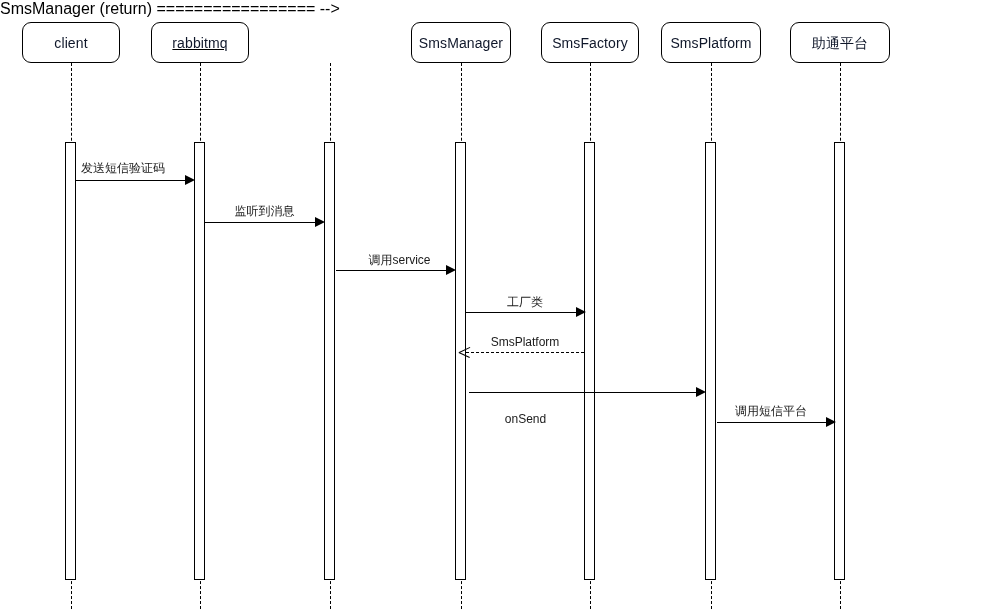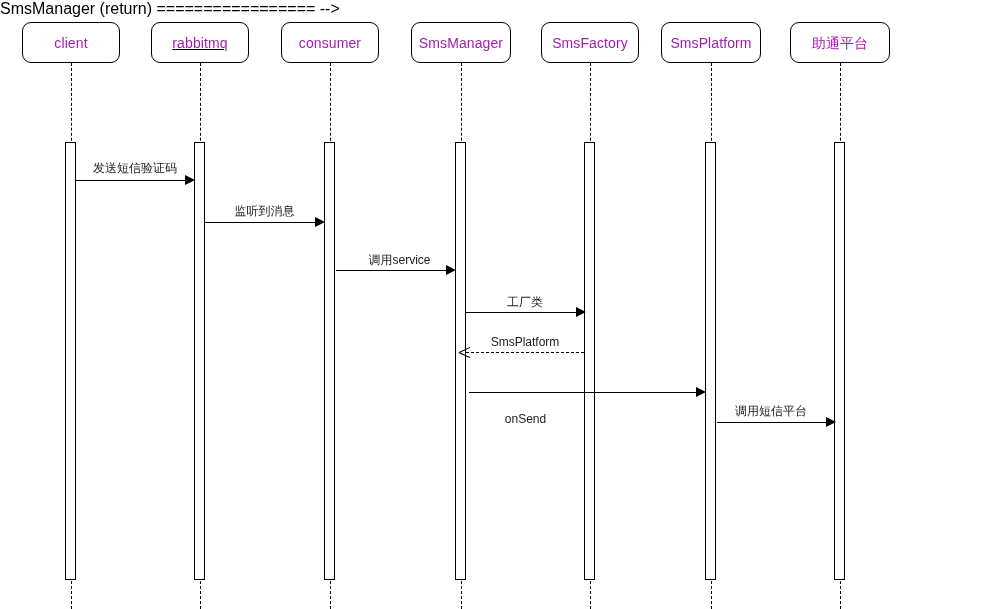--- a/index.html
+++ b/index.html
@@ -22,21 +22,21 @@
     height: 41px;
     border: 1px solid #000000;
     border-radius: 9px;
     background: #ffffff;
     display: flex;
     align-items: center;
     justify-content: center;
   }
   .participant .plabel {
     font-size: 14px;
-    color: #a21caf;
+    color: #0f172a;
     line-height: 1;
     white-space: nowrap;
     letter-spacing: 0.1px;
   }
   
   .lifeline {
     position: absolute;
     width: 0;
     border-left: 1px dashed #000000;
   }
@@ -115,40 +115,37 @@
   <div class="activation" style="left:705px; top:142px; height:438px;"></div>
   <div class="activation" style="left:834px; top:142px; height:438px;"></div>
 
   
   <div class="participant" style="left:22px; top:22px; width:98px;">
     <span class="plabel">client</span>
   </div>
   <div class="participant" style="left:151px; top:22px; width:98px;text-decoration:underline;">
     <span class="plabel">rabbitmq</span>
   </div>
-  <div class="participant" style="left:281px; top:22px; width:98px;">
-    <span class="plabel">consumer</span>
-  </div>
   <div class="participant" style="left:411px; top:22px; width:100px;">
     <span class="plabel">SmsManager</span>
   </div>
   <div class="participant" style="left:541px; top:22px; width:98px;text-align:right;">
     <span class="plabel">SmsFactory</span>
   </div>
   <div class="participant" style="left:661px; top:22px; width:100px;">
     <span class="plabel">SmsPlatform</span>
   </div>
   <div class="participant" style="left:790px; top:22px; width:100px;">
     <span class="plabel">助通平台</span>
   </div>
 
   
   <div class="msg-line" style="left:76px; top:180px; width:110px;"></div>
   <div class="arrow-head right" style="left:185px; top:175px;"></div>
-  <div class="msg-label" style="left:76px; top:162px; width:118px;">发送短信验证码</div>
+  <div class="msg-label" style="left:64px; top:162px; width:118px;">发送短信验证码</div>
 
   
   <div class="msg-line" style="left:205px; top:222px; width:111px;"></div>
   <div class="arrow-head right" style="left:315px; top:217px;"></div>
   <div class="msg-label" style="left:205px; top:205px; width:119px;">监听到消息</div>
 
   
   <div class="msg-line" style="left:336px; top:270px; width:111px;"></div>
   <div class="arrow-head right" style="left:446px; top:265px;"></div>
   <div class="msg-label" style="left:336px; top:254px; width:119px;padding-left:8px;">调用service</div>

